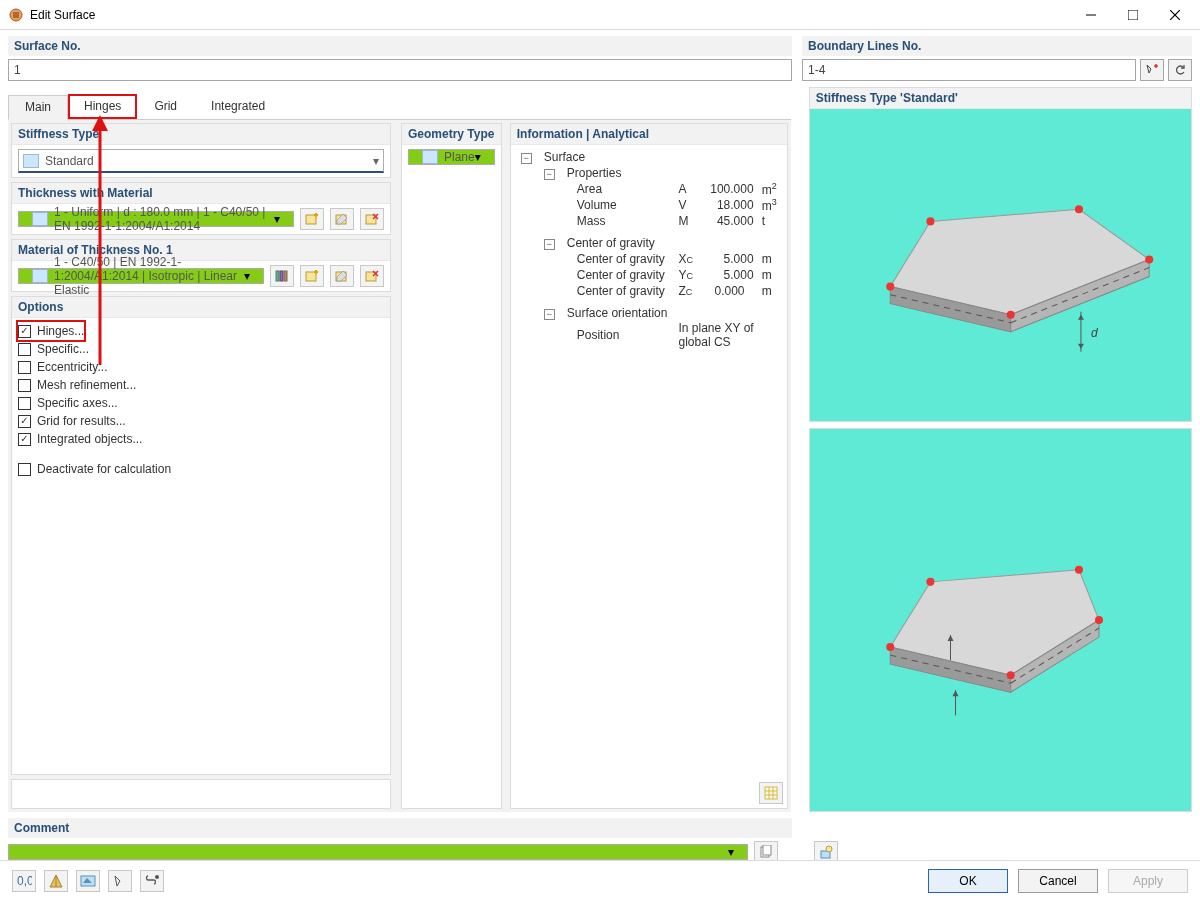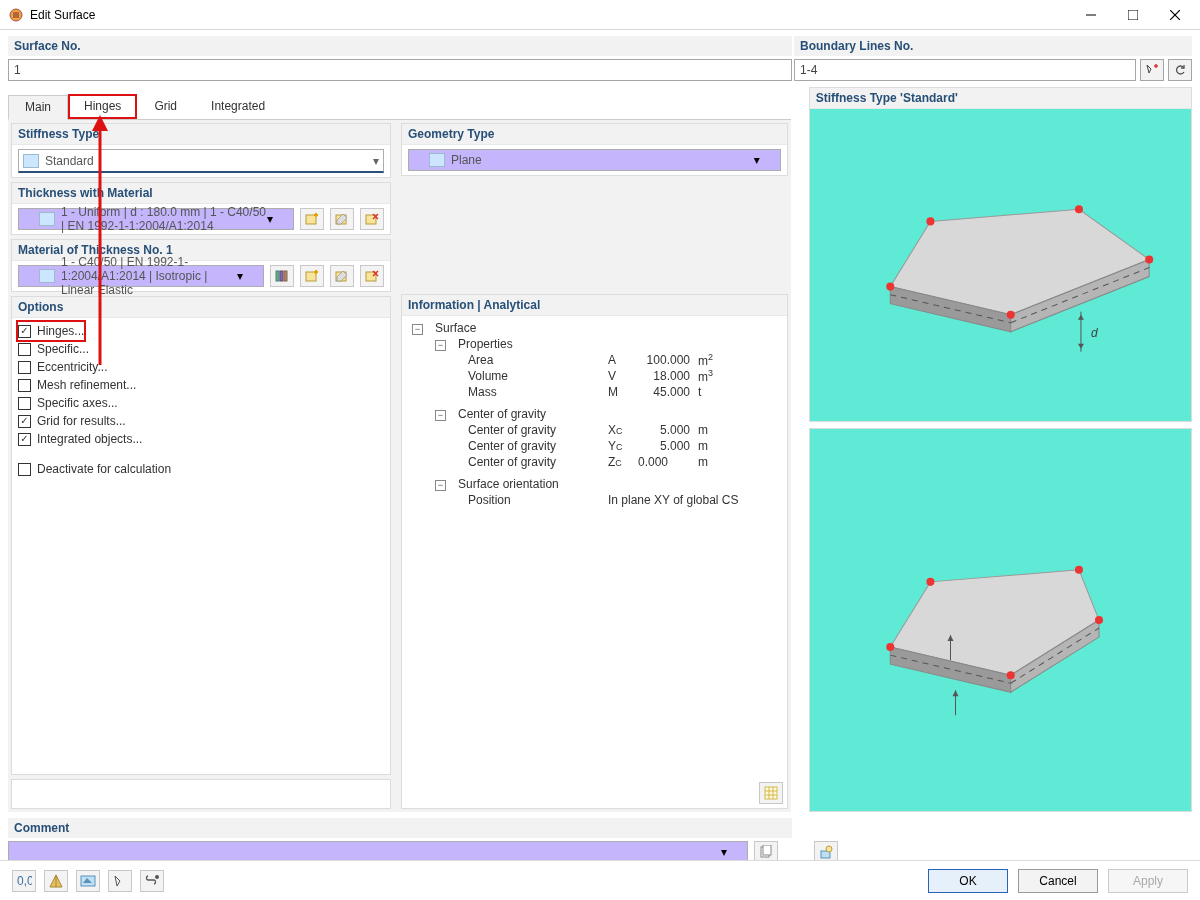--- a/index.html
+++ b/index.html
@@ -10,46 +10,46 @@
 .titlebar .title { flex: 1; color: #000; }
 .titlebar .winbtn { width: 42px; height: 28px; display: flex; align-items: center; justify-content: center; color: #333; }
 
 .content { position: absolute; top: 30px; bottom: 40px; left: 0; right: 0; padding: 6px 8px 4px 8px; background: #fff; }
 .cols { display: flex; gap: 18px; height: calc(100% - 95px); }
 .leftcol { width: 784px; display: flex; flex-direction: column; }
 .rightcol { width: 384px; display: flex; flex-direction: column; gap: 6px; }
 
 .label-hd { color: #274f77; font-weight: 600; background: #f2f2f2; padding: 3px 6px; }
 
-.toprow { display: flex; gap: 2px; margin-bottom: 6px; }
+.toprow { display: flex; gap: 10px; margin-bottom: 6px; }
 .surfacebox { flex: 1; display: flex; flex-direction: column; }
 .boundarybox { flex: 1; display: flex; flex-direction: column; }
 .input-row { display: flex; gap: 4px; align-items: center; }
 .textinput { height: 22px; border: 1px solid #a6a6a6; padding: 0 5px; background: #fff; color: #444; flex: 1; }
 .iconbtn { width: 24px; height: 22px; border: 1px solid #a6a6a6; background: #f2f2f2; display:flex;align-items:center;justify-content:center; }
 
 .tabs { display: flex; margin-top: 7px; height: 25px; }
 .tab { padding: 4px 16px; border: 1px solid transparent; border-bottom: none; color: #333; }
 .tab.active { background: #f2f2f2; border-color: #ccc; border-top: 1px solid #ccc; border-bottom: 1px solid #f2f2f2; position: relative; top: 1px; }
 .tab.hinges-hl { border: 2px solid #d11; border-bottom: 2px solid #d11; padding: 3px 14px; }
 
 .body2col { display: flex; gap: 10px; padding: 3px; flex:1; }
 .body-left { width: 380px; display: flex; flex-direction: column; gap: 4px; }
-.body-right { flex: 1; display: flex; flex-direction: column; gap: 4px; border-radius: 27px; }
+.body-right { flex: 1; display: flex; flex-direction: row; gap: 4px; border-radius: 27px; }
 
 .panel { border: 1px solid #dcdcdc; background: #fff; padding: 0; }
 .panel-hd { color: #274f77; font-weight: 600; padding: 3px 6px; background: #f2f2f2; border-bottom: 1px solid #e8e8e8; }
 .panel-bd { padding: 4px 6px; }
 
 .combo { height: 24px; border: 1px solid #adadad; border-bottom: 2px solid #2b4f7d; background: #fff; display:flex; align-items:center; padding: 0 4px; }
 .combo .swatch { width: 16px; height: 14px; background: #cde6ff; border:1px solid #9bc; margin-right: 6px; }
 .combo .txt { flex:1; color: #555; }
 .combo .caret { color:#666; }
 
-.combo2 { height: 22px; border: 1px solid #adadad; background:#c4b5fd; display:flex;align-items:center; padding:0 20px; }
+.combo2 { height: 16px; border: 1px solid #adadad; background:#84cc16; display:flex;align-items:center; padding:0 13px; }
 .combo2 .txt { flex:1; color:#555; }
 
 .combo-row { display:flex; gap:6px; align-items:center; }
 .toolbtn { width: 24px; height: 22px; border: 1px solid #c8c8c8; background:#f3f3f3; display:flex;align-items:center;justify-content:center; }
 
 .options .opt { display:flex; align-items:center; gap: 6px; padding: 2px 0; color:#333; }
 .checkbox { width: 13px; height: 13px; border: 1px solid #333; background:#fff; display:flex; align-items:center; justify-content:center; }
 .checkbox.checked::after { content: "✓"; font-size: 10px; color:#333; line-height:10px; }
 .hinges-hl2 { outline: 2px solid #d11; padding-right: 8px; }
 
@@ -346,21 +346,21 @@
                       <td style="padding-left:14px;">Center of gravity</td>
                       <td><span>Y</span><span class="sub">C</span></td>
                       <td style="text-align:right;">5.000</td>
                       <td>m</td>
                     </tr>
                 <tr>
                       <td></td>
                       <td></td>
                       <td style="padding-left:14px;">Center of gravity</td>
                       <td><span>Z</span><span class="sub">C</span></td>
-                      <td style="text-align:left;">0.000</td>
+                      <td style="text-align:center;">0.000</td>
                       <td>m</td>
                     </tr>
                 <tr>
                       <td colspan="6" style="height:6px;"></td>
                     </tr>
                 <tr>
                       <td></td>
                       <td><span class="tree-expander">−</span></td>
                       <td colspan="4">Surface orientation</td>
                     </tr>

